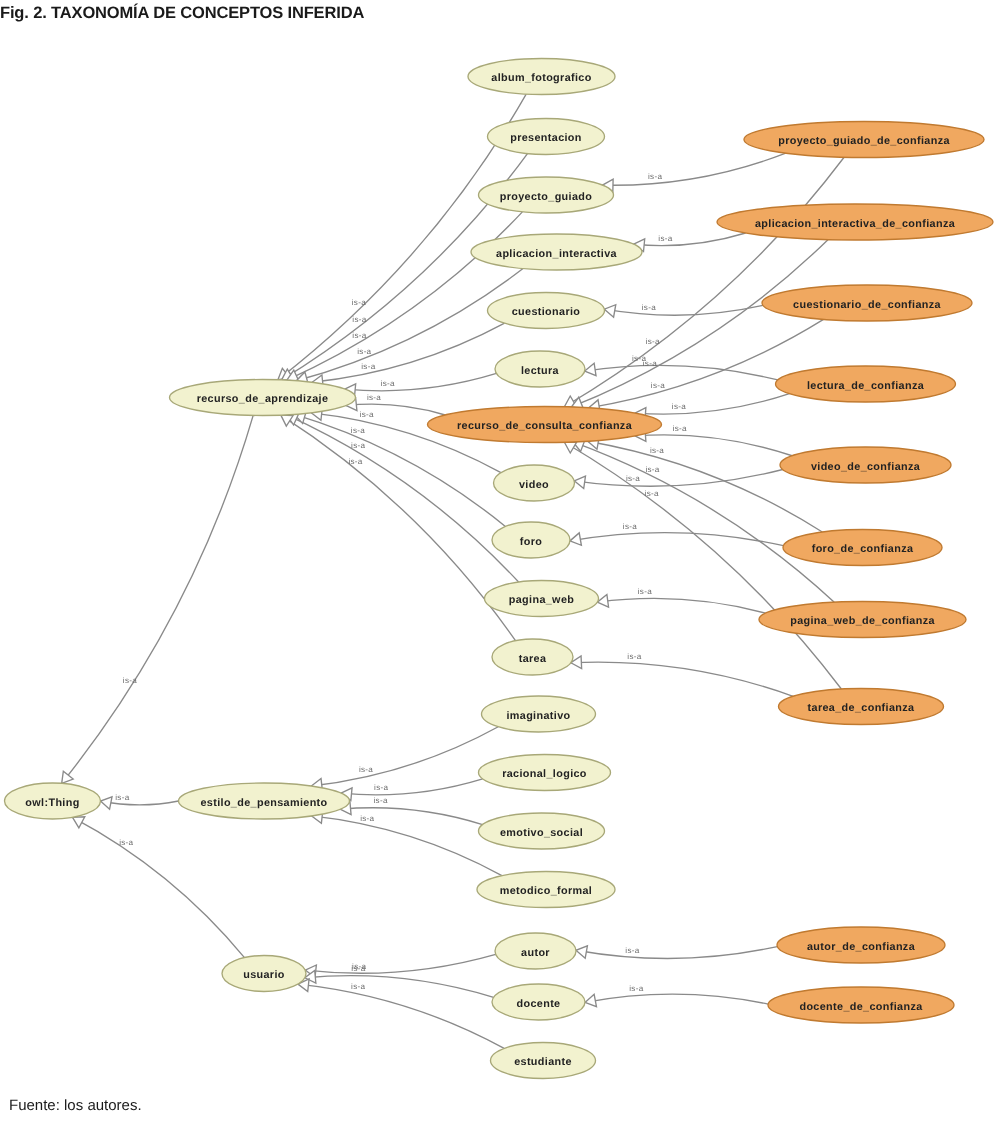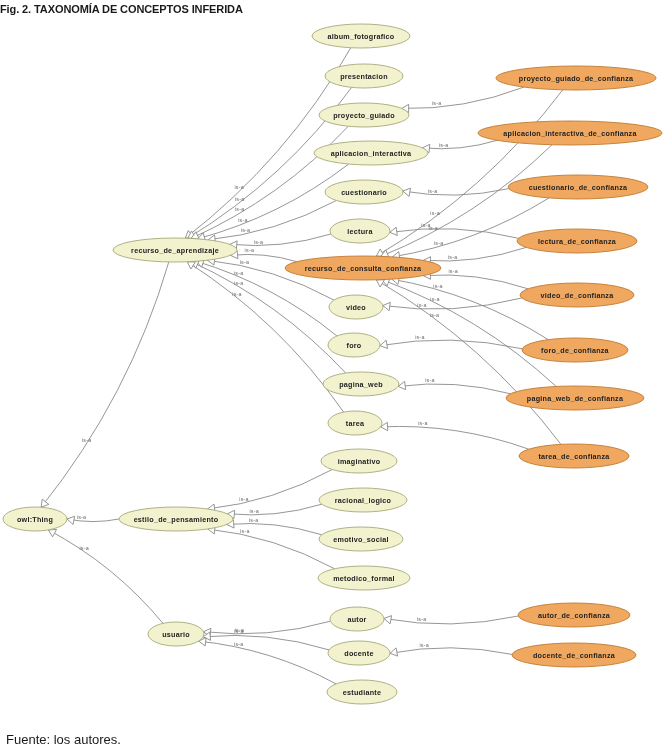--- a/index.html
+++ b/index.html
@@ -6,24 +6,24 @@
   body{
     width:671px;height:755px;position:relative;overflow:hidden;
     font-family:"Liberation Sans","DejaVu Sans",sans-serif;
     color:#1a1a1a;
   }
   #fig-title{
     position:absolute;left:0;top:3px;width:671px;text-align:left;
     font-size:11px;font-weight:bold;letter-spacing:-0.1px;
   }
   #source-note{
-    position:absolute;left:6px;top:732px;font-size:13px;
+    position:absolute;left:6px;top:732px;font-size:10px;
   }
   #graph-canvas{
-    position:absolute;left:0;top:12px;width:671px;height:706px;
+    position:absolute;left:0;top:27px;width:671px;height:706px;
   }
   svg{display:block;}
   .node-label{
     font-family:"Liberation Sans","DejaVu Sans",sans-serif;
     font-size:7.2px;font-weight:bold;fill:#222222;
     text-anchor:middle;dominant-baseline:central;
     letter-spacing:0.25px;
   }
   .edge-label{
     font-family:"Liberation Sans","DejaVu Sans",sans-serif;

